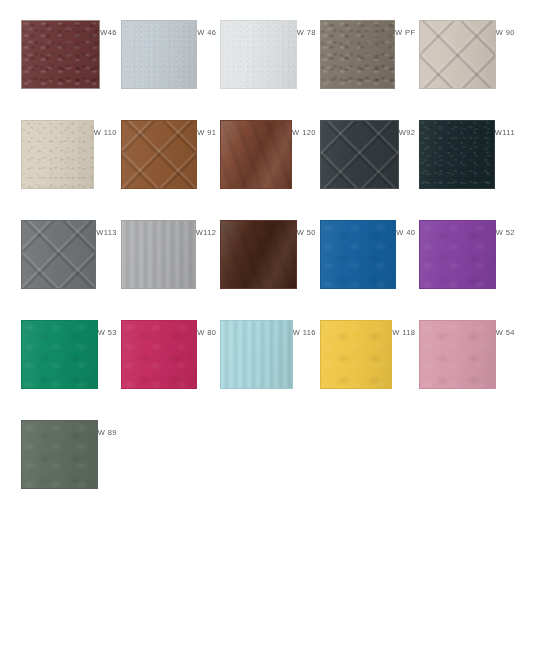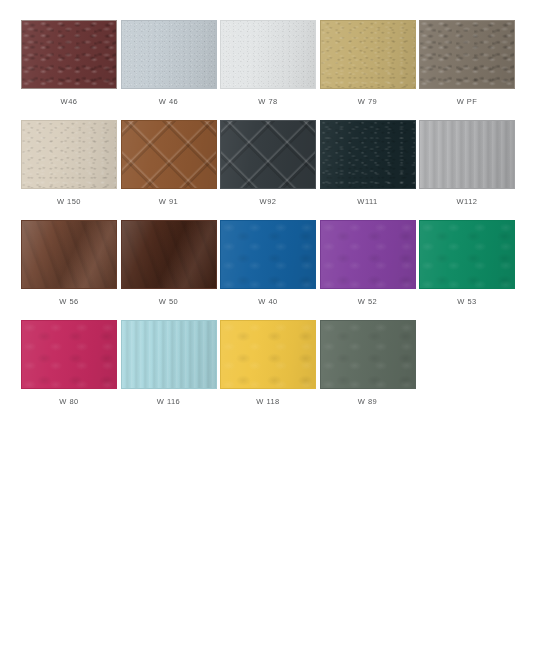--- a/index.html
+++ b/index.html
@@ -25,21 +25,21 @@
     grid-template-columns: repeat(5, 96px);
     column-gap: 3.5px;
     row-gap: 0px;
     align-content: start;
   }
 
   .swatch-cell {
     width: 96px;
     height: 100px;
     display: flex;
-    flex-direction: column;
+    flex-direction: row;
   }
 
   .swatch-chip {
     width: 96px;
     height: 69px;
     position: relative;
     overflow: hidden;
     border: 1px solid rgba(150,150,150,0.35);
     background-repeat: repeat;
   }
@@ -166,76 +166,83 @@
         <div class="swatch-label">W 46</div>
       </div>
       <div class="swatch-cell">
         <div class="swatch-chip" style="background: rgb(226, 229, 230); border-color: rgb(211, 214, 215);">
           <span class="tex tex-speckle"></span>
           <span class="tex tex-sheen"></span>
         </div>
         <div class="swatch-label">W 78</div>
       </div>
       <div class="swatch-cell">
-        <div class="swatch-chip" style="background: rgb(195, 174, 114); border-color: rgb(179, 160, 106);">
-          <span class="tex tex-grain"></span>
-          <span class="tex tex-sheen"></span>
-        </div>
-        <div class="swatch-label">W 79</div>
-      </div>
-      <div class="swatch-cell">
         <div class="swatch-chip" style="background: rgb(125, 115, 102); border-color: rgb(142, 133, 122);">
           <span class="tex tex-pebble"></span>
           <span class="tex tex-sheen"></span>
         </div>
         <div class="swatch-label">W PF</div>
       </div>
       <div class="swatch-cell">
+        <div class="swatch-chip" style="background: rgb(207, 197, 187); border-color: rgb(192, 183, 173);">
+          <span class="tex tex-quilt"></span>
+          <span class="tex tex-sheen"></span>
+        </div>
+        <div class="swatch-label">W 90</div>
+      </div>
+      <div class="swatch-cell">
         <div class="swatch-chip" style="background: rgb(217, 207, 190); border-color: rgb(202, 193, 177);">
           <span class="tex tex-grain"></span>
           <span class="tex tex-sheen"></span>
         </div>
-        <div class="swatch-label">W 150</div>
+        <div class="swatch-label">W 110</div>
       </div>
       <div class="swatch-cell">
         <div class="swatch-chip" style="background: rgb(141, 87, 49); border-color: rgb(127, 79, 44);">
           <span class="tex tex-quilt"></span>
           <span class="tex tex-sheen"></span>
         </div>
         <div class="swatch-label">W 91</div>
       </div>
       <div class="swatch-cell">
+        <div class="swatch-chip" style="background: rgb(124, 68, 48); border-color: rgb(111, 61, 43);">
+          <span class="tex tex-distress"></span>
+          <span class="tex tex-sheen"></span>
+        </div>
+        <div class="swatch-label">W 120</div>
+      </div>
+      <div class="swatch-cell">
         <div class="swatch-chip" style="background: rgb(51, 58, 62); border-color: rgb(74, 80, 84);">
           <span class="tex tex-quilt"></span>
           <span class="tex tex-sheen"></span>
         </div>
         <div class="swatch-label">W92</div>
       </div>
       <div class="swatch-cell">
         <div class="swatch-chip" style="background: rgb(23, 39, 43); border-color: rgb(44, 58, 62);">
           <span class="tex tex-grain"></span>
           <span class="tex tex-sheen"></span>
         </div>
         <div class="swatch-label">W111</div>
       </div>
       <div class="swatch-cell">
+        <div class="swatch-chip" style="background: rgb(111, 115, 118); border-color: rgb(103, 107, 110);">
+          <span class="tex tex-quilt"></span>
+          <span class="tex tex-sheen"></span>
+        </div>
+        <div class="swatch-label">W113</div>
+      </div>
+      <div class="swatch-cell">
         <div class="swatch-chip" style="background: rgb(173, 174, 176); border-color: rgb(161, 162, 164);">
           <span class="tex tex-brush"></span>
           <span class="tex tex-sheen"></span>
         </div>
         <div class="swatch-label">W112</div>
       </div>
       <div class="swatch-cell">
-        <div class="swatch-chip" style="background: rgb(110, 67, 48); border-color: rgb(101, 61, 44);">
-          <span class="tex tex-distress"></span>
-          <span class="tex tex-sheen"></span>
-        </div>
-        <div class="swatch-label">W 56</div>
-      </div>
-      <div class="swatch-cell">
         <div class="swatch-chip" style="background: rgb(74, 38, 24); border-color: rgb(90, 52, 39);">
           <span class="tex tex-distress"></span>
           <span class="tex tex-sheen"></span>
         </div>
         <div class="swatch-label">W 50</div>
       </div>
       <div class="swatch-cell">
         <div class="swatch-chip" style="background: rgb(20, 96, 158); border-color: rgb(20, 90, 147);">
           <span class="tex tex-smooth"></span>
           <span class="tex tex-sheen"></span>
@@ -271,20 +278,27 @@
         <div class="swatch-label">W 116</div>
       </div>
       <div class="swatch-cell">
         <div class="swatch-chip" style="background: rgb(240, 198, 69); border-color: rgb(222, 183, 64);">
           <span class="tex tex-smooth"></span>
           <span class="tex tex-sheen"></span>
         </div>
         <div class="swatch-label">W 118</div>
       </div>
       <div class="swatch-cell">
+        <div class="swatch-chip" style="background: rgb(215, 154, 171); border-color: rgb(199, 143, 159);">
+          <span class="tex tex-smooth"></span>
+          <span class="tex tex-sheen"></span>
+        </div>
+        <div class="swatch-label">W 54</div>
+      </div>
+      <div class="swatch-cell">
         <div class="swatch-chip" style="background: rgb(94, 107, 96); border-color: rgb(87, 99, 90);">
           <span class="tex tex-smooth"></span>
           <span class="tex tex-sheen"></span>
         </div>
         <div class="swatch-label">W 89</div>
       </div>
     </div>
 </div>
 
 </body></html>

